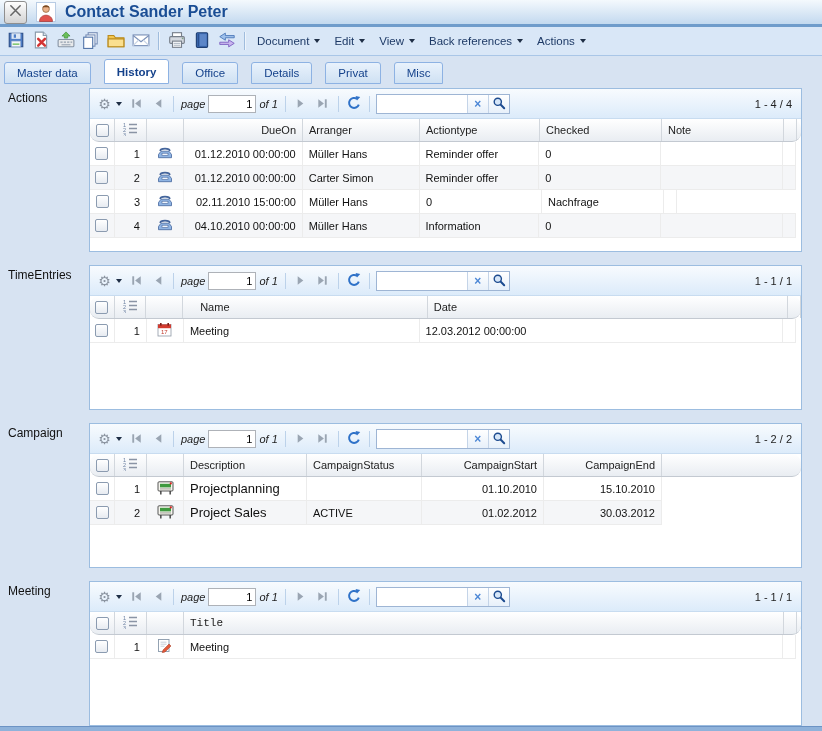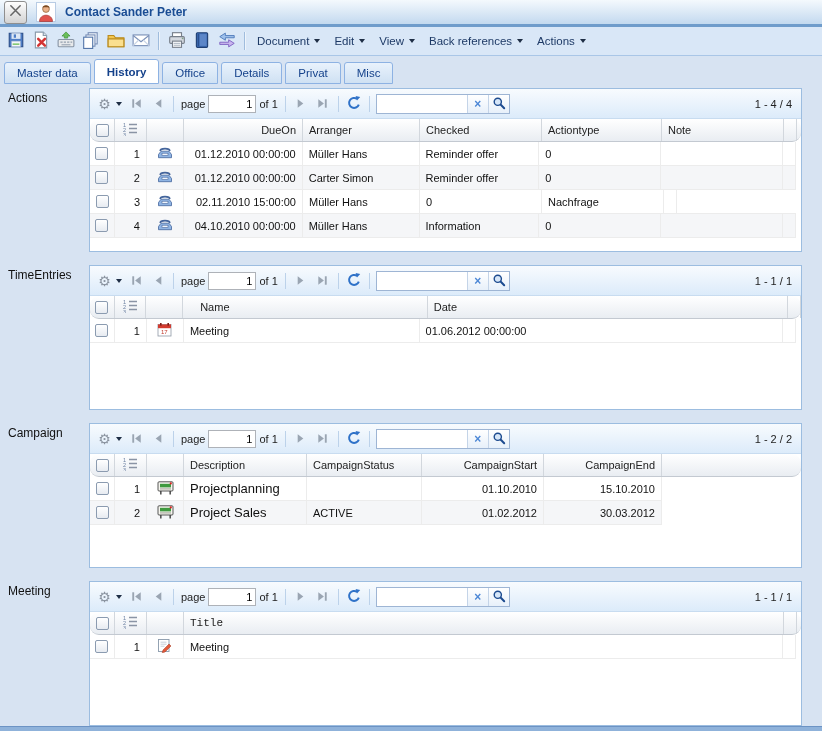--- a/index.html
+++ b/index.html
@@ -7,35 +7,35 @@
        font-family:"Liberation Sans",sans-serif;font-size:11px;color:#111;}
   .window{width:822px;height:731px;display:flex;flex-direction:column;}
 
   
   .titlebar{height:27px;box-sizing:border-box;display:flex;align-items:center;
     padding:0 4px;background:linear-gradient(#f4f9fd,#c3d9ef);
     border-bottom:3px solid #6f9ccb;}
   .close-btn{width:23px;height:23px;display:flex;align-items:center;justify-content:center;
     border:1px solid #8f8f8f;border-radius:3px;background:linear-gradient(#fefefe,#d3d3d3);padding:0;cursor:pointer;}
   .avatar{width:20px;height:20px;margin-left:9px;display:flex;}
-  .title{font-size:12px;font-weight:bold;color:#1a4d94;margin-left:9px;}
+  .title{font-size:16px;font-weight:bold;color:#1a4d94;margin-left:9px;}
 
   
   .toolbar{height:29px;box-sizing:border-box;display:flex;align-items:center;
     padding:0 3px;background:#d9e7f7;border-bottom:1px solid #a9c6e7;}
   .tbtn{width:23px;height:23px;display:inline-flex;align-items:center;justify-content:center;
     margin:0 1px;border-radius:2px;cursor:pointer;}
   .tsep{width:1px;height:18px;background:#9fbcdd;box-shadow:1px 0 0 #eef4fb;margin:0 5px;}
   .menu{display:inline-flex;align-items:center;padding:3px 7px;color:#1e3a66;
     font-size:11.5px;cursor:pointer;}
   .caret{width:0;height:0;border-left:3px solid transparent;border-right:3px solid transparent;
     border-top:4px solid #1e2e45;margin-left:5px;}
 
   
-  .tabstrip{height:28px;box-sizing:border-box;display:flex;align-items:flex-end;gap:3px;
+  .tabstrip{height:28px;box-sizing:border-box;display:flex;align-items:flex-end;gap:13px;
     padding:3px 0 0 4px;}
   .tab{height:22px;box-sizing:border-box;padding:0 12px;display:flex;align-items:center;
     background:linear-gradient(#e9f2fc,#cfe1f3);border:1px solid #8db2e3;
     border-radius:3px 3px 0 0;color:#15428b;font-size:11.5px;cursor:pointer;white-space:nowrap;}
   .tab.active{height:25px;background:#fff;font-weight:bold;}
 
   
   .content{height:642px;box-sizing:border-box;padding-top:4px;}
   .section{position:relative;margin-bottom:13px;}
   .section:last-child{margin-bottom:0;}
@@ -43,21 +43,21 @@
   .panel{margin-left:89px;width:713px;box-sizing:border-box;border:1px solid #9cbde0;
     background:#fff;overflow:hidden;display:flex;flex-direction:column;}
 
   
   .gtoolbar{height:30px;flex:none;box-sizing:border-box;display:flex;align-items:center;
     padding:0 5px;background:linear-gradient(#f8fbfe,#dcebfa);border-bottom:1px solid #c8dcf0;}
   .tool{width:22px;height:22px;display:inline-flex;align-items:center;justify-content:center;cursor:pointer;}
   .gearbtn{width:30px;}
   .gear-glyph{font-size:14px;color:#8b94a0;line-height:1;}
   .gsep{width:1px;height:16px;background:#bcd2ea;margin:0 4px;}
-  .pglabel{margin:0 3px;color:#222;}
+  .pglabel{margin:0 3px;color:#222;font-style:italic;}
   .page-input{width:40px;height:16px;border:1px solid #aeb2b8;
     font:11px "Liberation Sans",sans-serif;text-align:right;padding:0 3px;}
   .searchgrp{display:flex;align-items:stretch;height:20px;box-sizing:border-box;
     border:1px solid #9eb5d4;background:#fff;margin-left:2px;}
   .s-input{width:84px;border:0;outline:none;font:11px "Liberation Sans",sans-serif;padding:0 3px;}
   .s-btn{width:20px;display:flex;align-items:center;justify-content:center;
     border-left:1px solid #c4d4e8;background:linear-gradient(#fff,#e7f0fa);cursor:pointer;}
   .s-clear{color:#4c87d6;font-weight:bold;font-size:12px;line-height:1;}
   .spacer{flex:1;}
   .range{color:#222;padding-right:4px;}
@@ -303,25 +303,25 @@
                   </g>
                 </svg></span>
             </span>
             <span class="hcell c-icon"></span>
             <span class="hcell r" style="width: 119px;">
               <span>DueOn</span>
             </span>
             <span class="hcell" style="width: 117px;">
               <span>Arranger</span>
             </span>
+            <span class="hcell" style="width: 120px;">
+              <span>Actiontype</span>
+            </span>
             <span class="hcell" style="width: 122px;">
               <span>Checked</span>
-            </span>
-            <span class="hcell" style="width: 120px;">
-              <span>Actiontype</span>
             </span>
             <span class="hcell" style="width: 122px;">
               <span>Note</span>
             </span>
             <span class="hcell" style="width: 12px;"></span>
           </div>
           <div class="gbody">
             <div class="grow" style="width: 706px;">
               <span class="gcell c-cbb">
                 <span class="cb"></span>
@@ -492,21 +492,21 @@
               <span class="gcell c-iconb">
                 <span><svg width="15" height="15" viewBox="0 0 15 15">
                     <rect x="1" y="2.4" width="13" height="11.6" fill="#fff" stroke="#8f98a5" stroke-width=".8"></rect>
                     <rect x="1" y="2.4" width="13" height="3.8" fill="#d23b2f"></rect>
                     <rect x="3" y="1" width="1.6" height="2.6" fill="#7c1f17"></rect>
                     <rect x="10.4" y="1" width="1.6" height="2.6" fill="#7c1f17"></rect>
                     <text x="4" y="12" font-size="6" fill="#c0392b">17</text>
                   </svg></span>
               </span>
               <span class="gcell" style="width: 236px;">Meeting</span>
-              <span class="gcell" style="width: 364px;">01.06.2012 00:00:00</span>
+              <span class="gcell" style="width: 364px;">12.03.2012 00:00:00</span>
               <span class="gcell" style="width: 12px;"></span>
             </div>
           </div>
         </div>
       </div>
       <div class="section">
         <div class="section-label">Campaign</div>
         <div class="panel" style="height: 145px;">
           <div class="gtoolbar">
             <span class="tool gearbtn">

